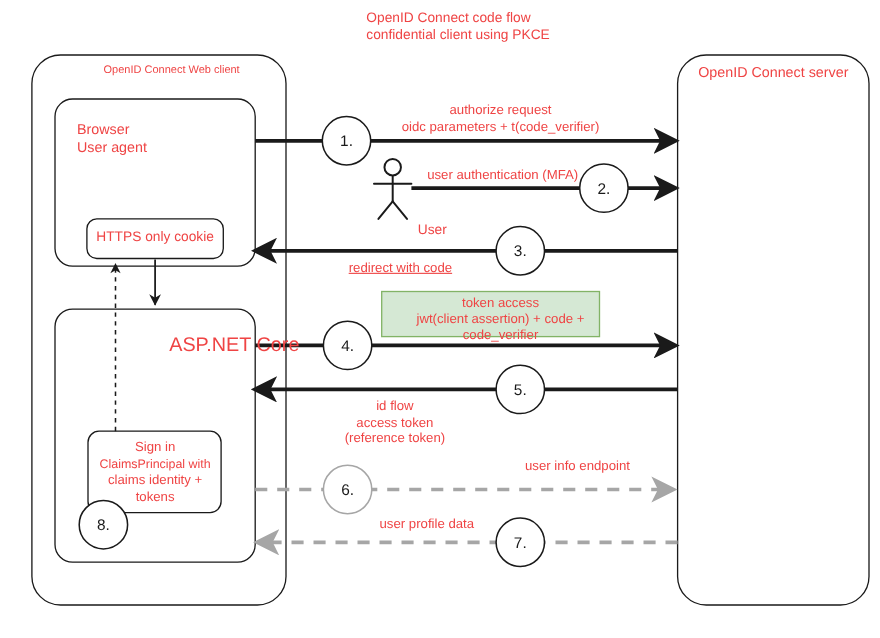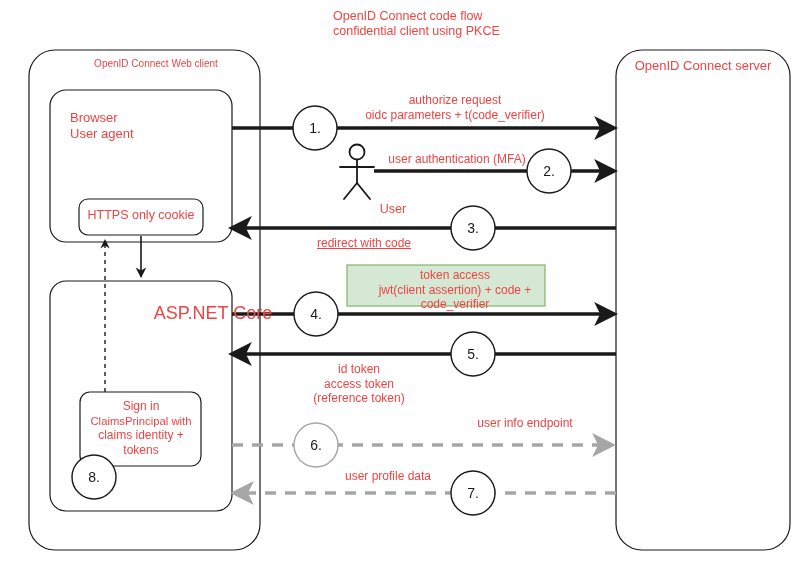--- a/index.html
+++ b/index.html
@@ -161,21 +161,21 @@
   <div class="txt center-x" id="user-label">User</div>
 
   <div class="txt center-x flow-label" id="label-2">user authentication (MFA)</div>
 
   <div class="txt center-x flow-label" id="label-1"><span>authorize request</span><br><span>oidc parameters + t(code_verifier)</span></div>
 
   <div class="txt center-x flow-label" id="label-3">redirect with code</div>
 
   <div class="txt center-x flow-label" id="label-4"><span>token access</span><br><span>jwt(client assertion) + code +</span><br><span>code_verifier</span></div>
 
-  <div class="txt center-x flow-label" id="label-5"><span>id token</span><br><span>access token</span><br><span>(reference token)</span></div>
+  <div class="txt center-x flow-label" id="label-5"><span>id flow</span><br><span>access token</span><br><span>(reference token)</span></div>
 
   <div class="txt center-x flow-label" id="label-6">user info endpoint</div>
 
   <div class="txt center-x flow-label" id="label-7">user profile data</div>
 
   <div class="step-num" style="left:315px; top:128px;">1.</div>
   <div class="step-num" style="left:549px; top:171px;">2.</div>
   <div class="step-num" style="left:473px; top:228px;">3.</div>
   <div class="step-num" style="left:316px; top:314px;">4.</div>
   <div class="step-num" style="left:473px; top:354px;">5.</div>

